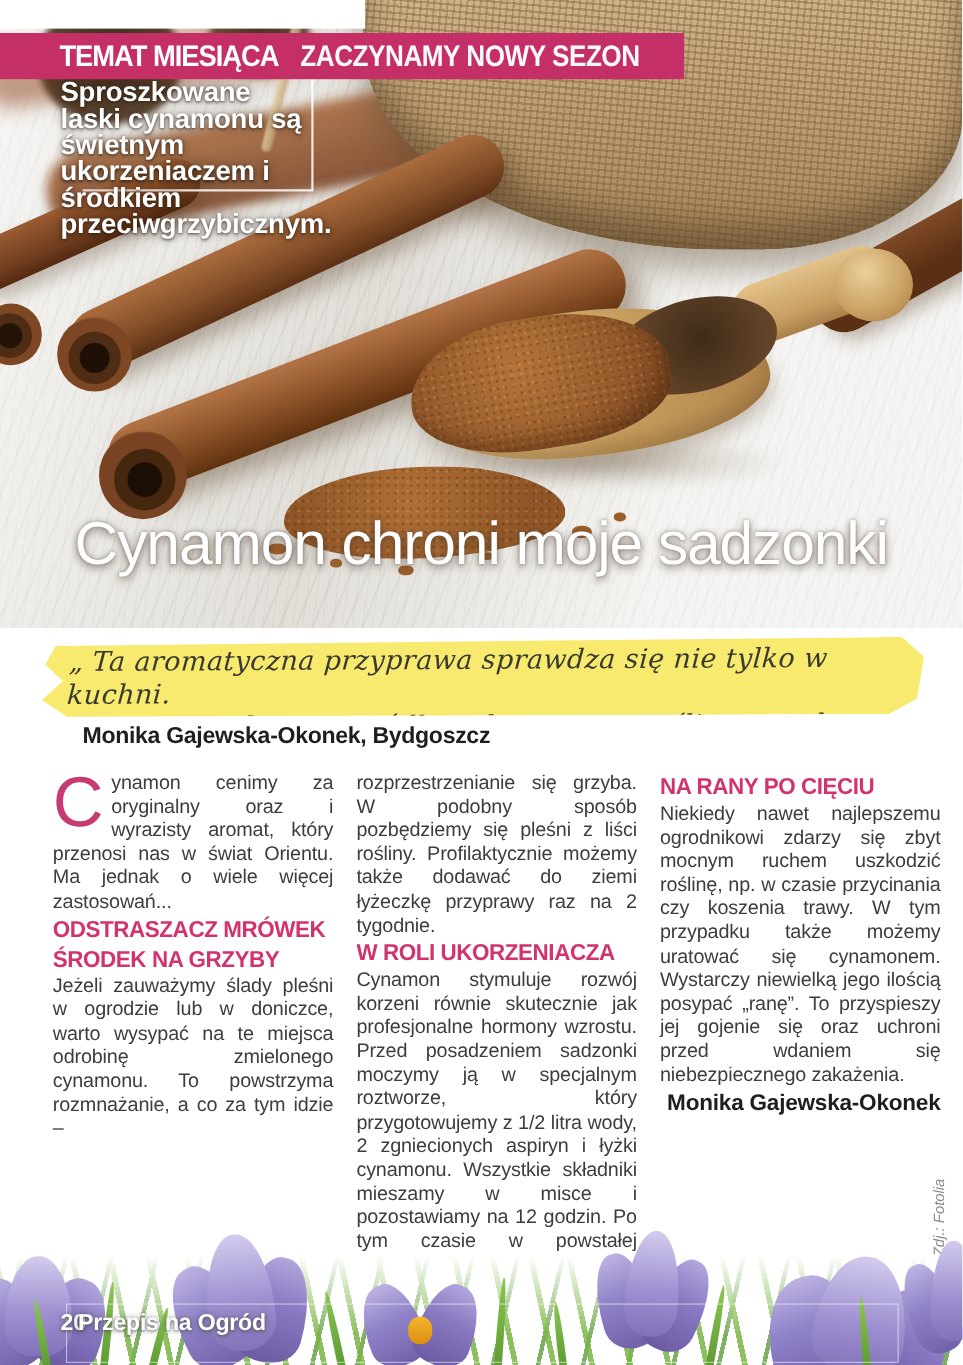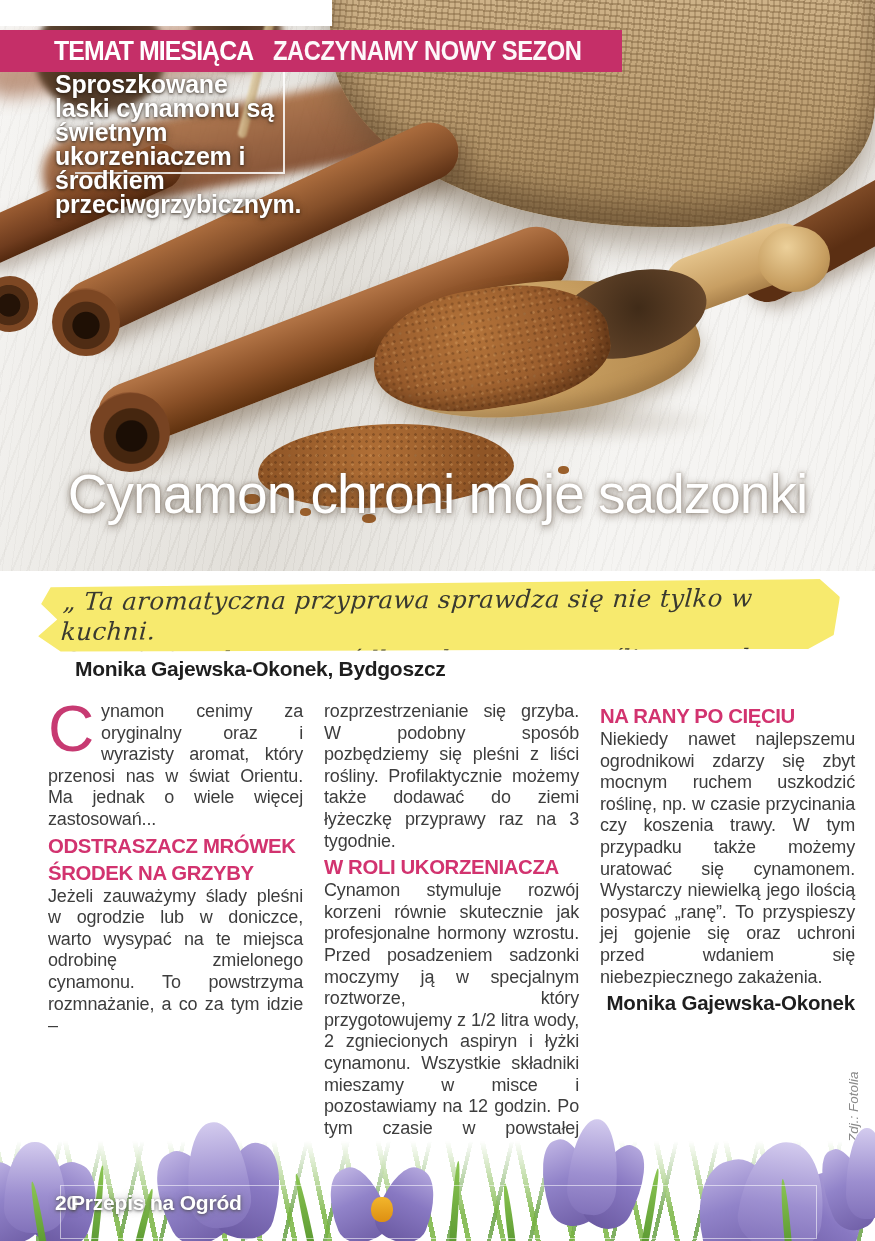--- a/index.html
+++ b/index.html
@@ -226,21 +226,21 @@
   <div class="author">Monika Gajewska-Okonek, Bydgoszcz</div>
 
   <div class="columns">
     <div class="col">
       <p class="para"><span class="dropcap">C</span><span>ynamon cenimy za oryginalny oraz i wyrazisty aromat, który przenosi nas w świat Orientu. Ma jednak o wiele więcej zastosowań...</span></p>
       <h3 class="subhead">ODSTRASZACZ MRÓWEK</h3>
       <h3 class="subhead">ŚRODEK NA GRZYBY</h3>
       <p class="para">Jeżeli zauważymy ślady pleśni w ogrodzie lub w doniczce, warto wysypać na te miejsca odrobinę zmielonego cynamonu. To powstrzyma rozmnażanie, a co za tym idzie –</p>
     </div>
     <div class="col">
-      <p class="para">rozprzestrzenianie się grzyba. W podobny sposób pozbędziemy się pleśni z liści rośliny. Profilaktycznie możemy także dodawać do ziemi łyżeczkę przyprawy raz na 3 tygodnie.</p>
+      <p class="para">rozprzestrzenianie się grzyba. W podobny sposób pozbędziemy się pleśni z liści rośliny. Profilaktycznie możemy także dodawać do ziemi łyżeczkę przyprawy raz na 2 tygodnie.</p>
       <h3 class="subhead">W ROLI UKORZENIACZA</h3>
       <p class="para">Cynamon stymuluje rozwój korzeni równie skutecznie jak profesjonalne hormony wzrostu. Przed posadzeniem sadzonki moczymy ją w specjalnym roztworze, który przygotowujemy z 1/2 litra wody, 2 zgniecionych aspiryn i łyżki cynamonu. Wszystkie składniki mieszamy w misce i pozostawiamy na 12 godzin. Po tym czasie w powstałej miksturze moczymy sadzonki przez 2 godziny. Aspiryna dodatkowo</p>
     </div>
     <div class="col">
       <h3 class="subhead">NA RANY PO CIĘCIU</h3>
       <p class="para">Niekiedy nawet najlepszemu ogrodnikowi zdarzy się zbyt mocnym ruchem uszkodzić roślinę, np. w czasie przycinania czy koszenia trawy. W tym przypadku także możemy uratować się cynamonem. Wystarczy niewielką jego ilością posypać „ranę”. To przyspieszy jej gojenie się oraz uchroni przed wdaniem się niebezpiecznego zakażenia.</p>
       <p class="signature">Monika Gajewska-Okonek</p>
     </div>
   </div>
 

